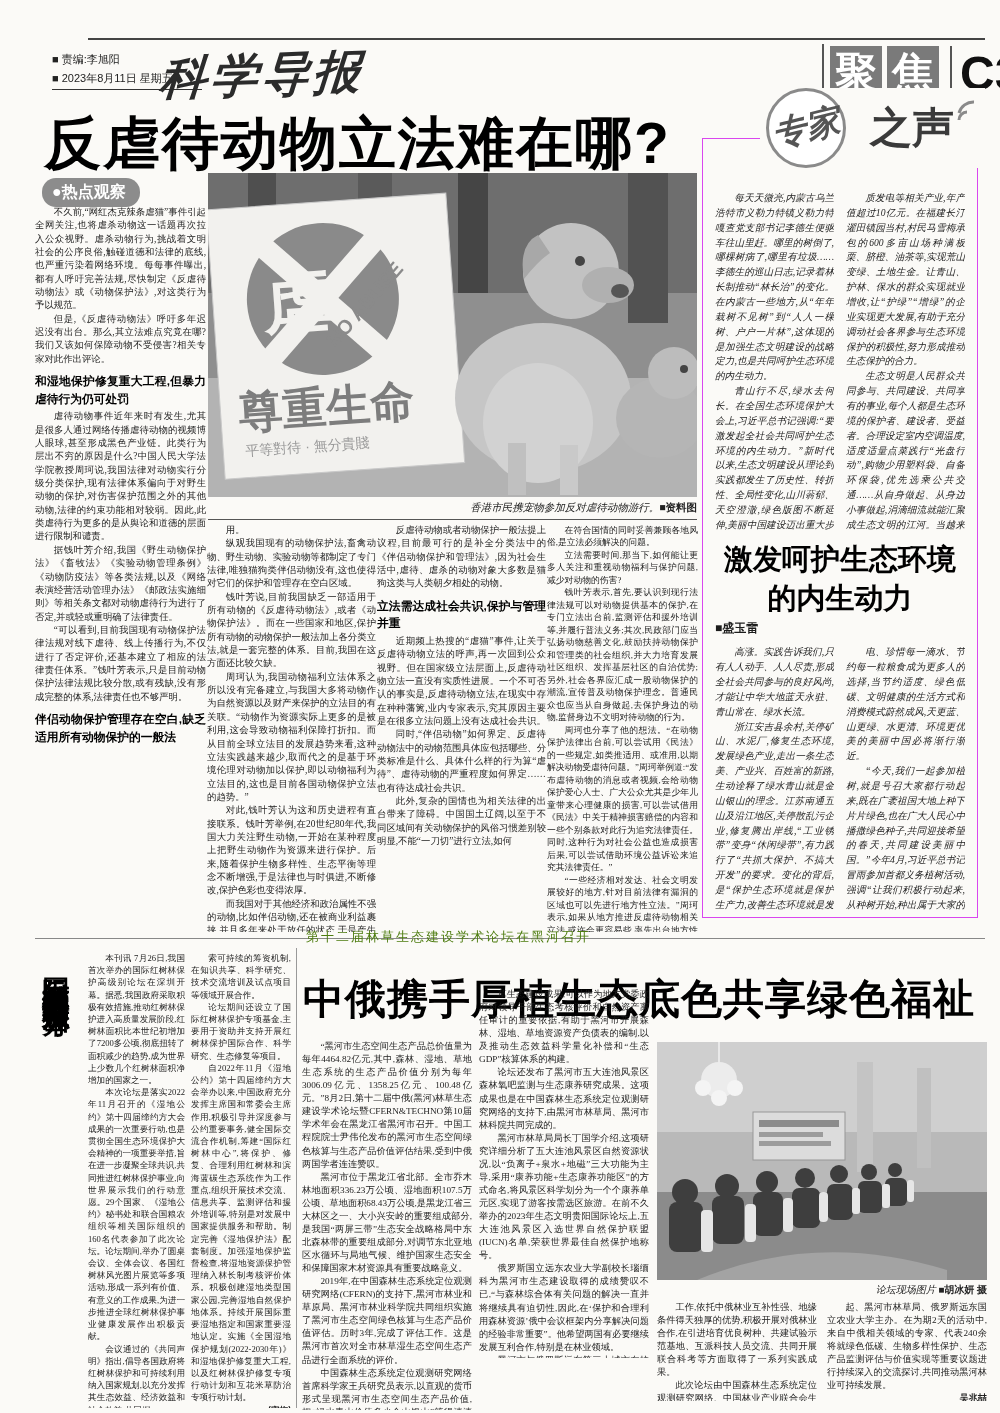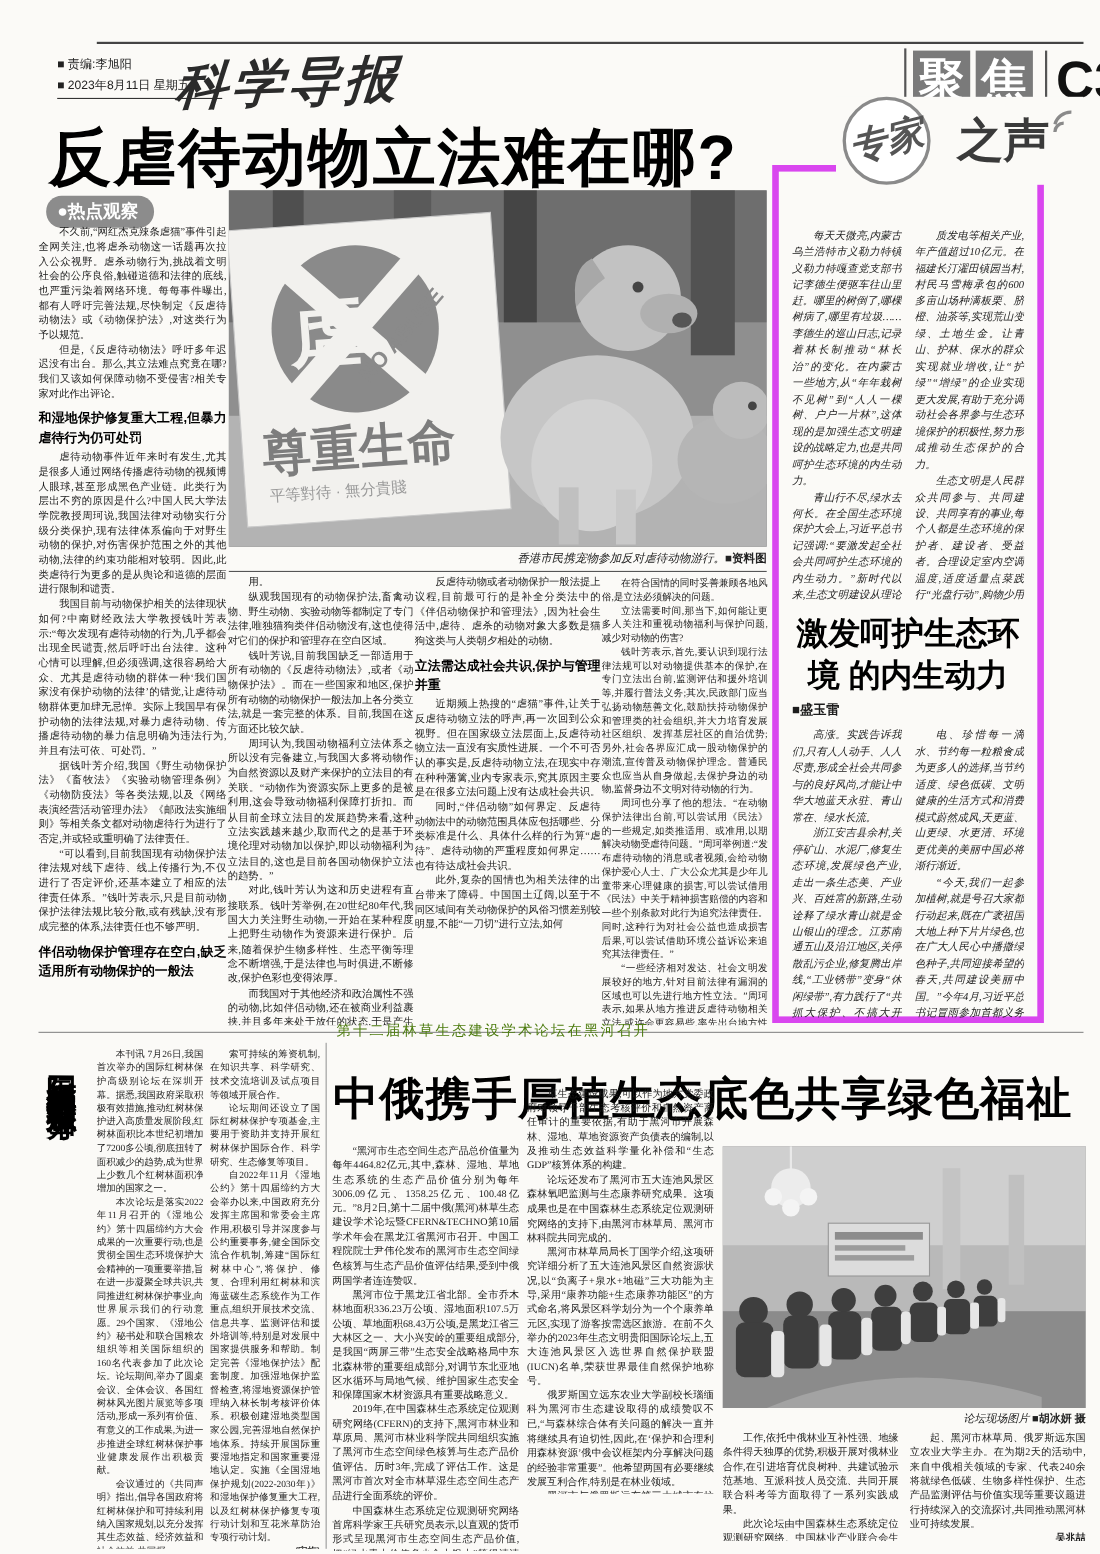--- a/index.html
+++ b/index.html
@@ -37,21 +37,21 @@
   .np-col p.col-subhead{text-indent:0;font-weight:bold;font-size:125%;line-height:1.5;margin:6px 0 3px;
             font-family:"Liberation Sans","DejaVu Sans",sans-serif;color:#000;}
   .np-col p.byline-r{text-align:right;font-weight:bold;text-indent:0;
             font-family:"Liberation Sans","DejaVu Sans",sans-serif;}
   .mcol{font-size:9.4px;line-height:1.42;}
   #m-col1{left:35px;top:206px;width:171px;height:726px;}
   #m-col2{left:207px;top:524px;width:169px;height:408px;}
   #m-col3{left:377px;top:524px;width:169px;height:408px;}
   #m-col4{left:547px;top:524px;width:151px;height:408px;font-size:8.8px;}
   
-  .expert-box{position:absolute;left:702px;top:150px;width:247px;height:780px;border:6px solid #d946ef;
+  .expert-box{position:absolute;left:702px;top:138px;width:276px;height:780px;border:1px solid #d946ef;
               box-sizing:border-box;padding:52px 12px 10px 12px;}
   .expert-badge{position:absolute;left:760px;top:88px;display:flex;align-items:center;background:#fbfaf7;
                 padding:0 6px;z-index:3;}
   .expert-badge .circ{width:74px;height:74px;border:3px solid #8a8a8a;border-radius:50%;display:flex;
                 align-items:center;justify-content:center;background:#fff;}
   .expert-badge .circ span{font-size:34px;font-style:italic;font-weight:bold;color:#555;
                 transform:rotate(-14deg);font-family:"DejaVu Serif",serif;}
   .expert-badge .bold-part{font-size:42px;font-weight:bold;color:#3a3a3a;margin-left:24px;
                 font-family:"Liberation Sans","DejaVu Sans",sans-serif;}
   .expert-badge svg{margin-left:3px;margin-top:-34px;}
@@ -150,21 +150,20 @@
   </div>
   <div class="caption1">
     <span>香港市民携宠物参加反对虐待动物游行。</span><b>■资料图</b>
   </div>
 
   <div id="m-col1" class="np-col mcol">
       <p>不久前,“网红杰克辣条虐猫”事件引起全网关注,也将虐杀动物这一话题再次拉入公众视野。虐杀动物行为,挑战着文明社会的公序良俗,触碰道德和法律的底线,也严重污染着网络环境。每每事件曝出,都有人呼吁完善法规,尽快制定《反虐待动物法》或《动物保护法》,对这类行为予以规范。</p>
       <p>但是,《反虐待动物法》呼吁多年迟迟没有出台。那么,其立法难点究竟在哪?我们又该如何保障动物不受侵害?相关专家对此作出评论。</p>
       <p class="col-subhead">和湿地保护修复重大工程,但暴力虐待行为仍可处罚</p>
       <p>虐待动物事件近年来时有发生,尤其是很多人通过网络传播虐待动物的视频博人眼球,甚至形成黑色产业链。此类行为层出不穷的原因是什么?中国人民大学法学院教授周珂说,我国法律对动物实行分级分类保护,现有法律体系偏向于对野生动物的保护,对伤害保护范围之外的其他动物,法律的约束功能相对较弱。因此,此类虐待行为更多的是从舆论和道德的层面进行限制和谴责。</p>
-      <p>我国目前与动物保护相关的法律现状如何?中南财经政法大学教授钱叶芳表示:“每次发现有虐待动物的行为,几乎都会出现全民谴责,然后呼吁出台法律。这种心情可以理解,但必须强调,这很容易给大众、尤其是虐待动物的群体一种‘我们国家没有保护动物的法律’的错觉,让虐待动物群体更加肆无忌惮。实际上我国早有保护动物的法律法规,对暴力虐待动物、传播虐待动物的暴力信息明确为违法行为,并且有法可依、可处罚。”</p>
       <p>据钱叶芳介绍,我国《野生动物保护法》《畜牧法》《实验动物管理条例》《动物防疫法》等各类法规,以及《网络表演经营活动管理办法》《邮政法实施细则》等相关条文都对动物虐待行为进行了否定,并或轻或重明确了法律责任。</p>
       <p>“可以看到,目前我国现有动物保护法律法规对线下虐待、线上传播行为,不仅进行了否定评价,还基本建立了相应的法律责任体系。”钱叶芳表示,只是目前动物保护法律法规比较分散,或有残缺,没有形成完整的体系,法律责任也不够严明。</p>
       <p class="col-subhead">伴侣动物保护管理存在空白,缺乏适用所有动物保护的一般法</p>
     </div>
   <div id="m-col2" class="np-col mcol">
       <p>用。</p>
       <p>纵观我国现有的动物保护法,畜禽动物、野生动物、实验动物等都制定了专门法律,唯独猫狗类伴侣动物没有,这也使得对它们的保护和管理存在空白区域。</p>
       <p>钱叶芳说,目前我国缺乏一部适用于所有动物的《反虐待动物法》,或者《动物保护法》。而在一些国家和地区,保护所有动物的动物保护一般法加上各分类立法,就是一套完整的体系。目前,我国在这方面还比较欠缺。</p>
       <p>周珂认为,我国动物福利立法体系之所以没有完备建立,与我国大多将动物作为自然资源以及财产来保护的立法目的有关联。“动物作为资源实际上更多的是被利用,这会导致动物福利保障打折扣。而从目前全球立法目的发展趋势来看,这种立法实践越来越少,取而代之的是基于环境伦理对动物加以保护,即以动物福利为立法目的,这也是目前各国动物保护立法的趋势。”</p>
       <p>对此,钱叶芳认为这和历史进程有直接联系。钱叶芳举例,在20世纪80年代,我国大力关注野生动物,一开始在某种程度上把野生动物作为资源来进行保护。后来,随着保护生物多样性、生态平衡等理念不断增强,于是法律也与时俱进,不断修改,保护色彩也变得浓厚。</p>

